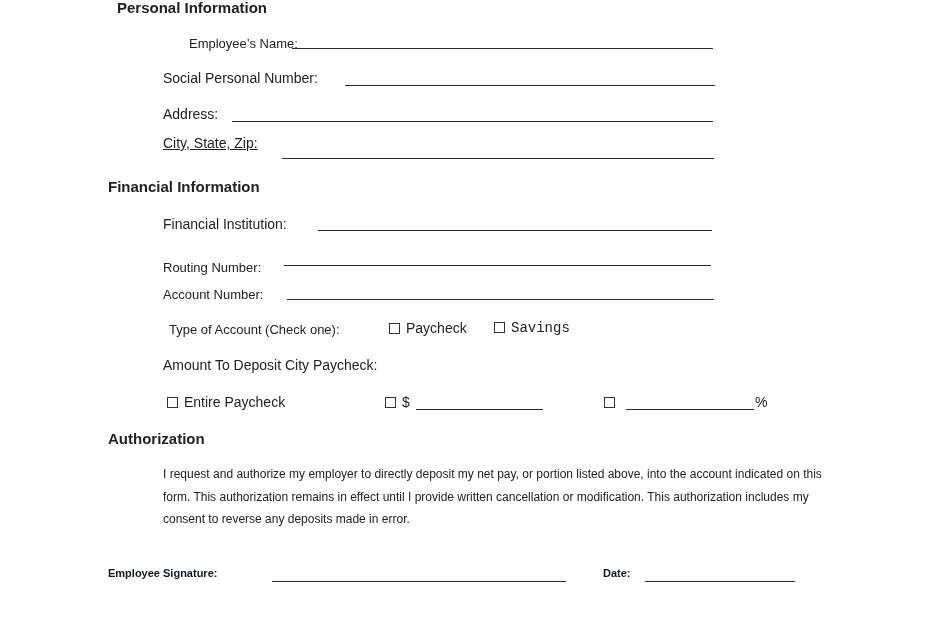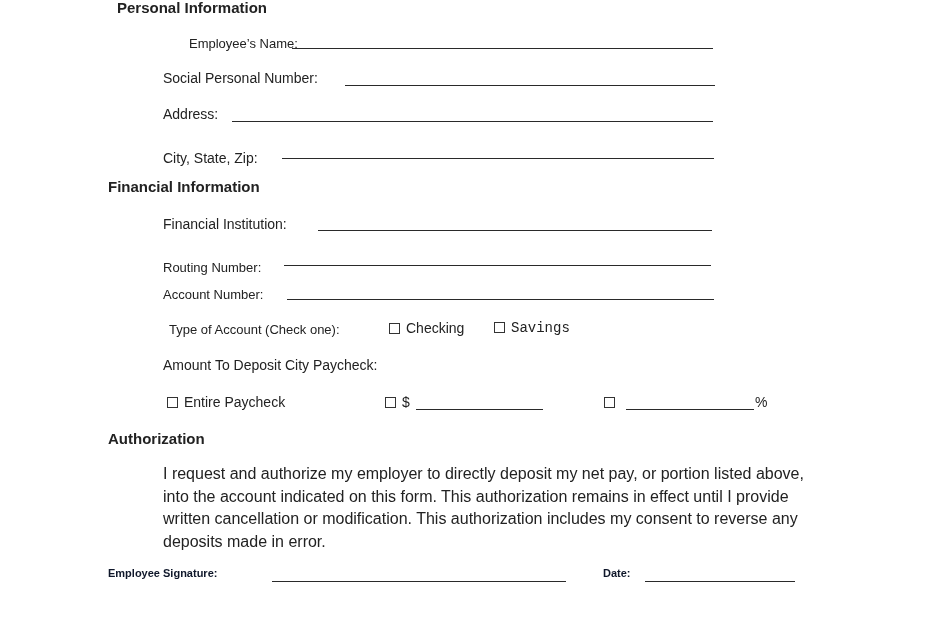--- a/index.html
+++ b/index.html
@@ -10,54 +10,54 @@
     }
     .abs { position: absolute; white-space: nowrap; }
     .heading { font-weight: bold; font-size: 15px; color: #222; }
     .label { font-size: 14px; color: #222; }
     .label.sm { font-size: 13px; }
     .line { position: absolute; height: 0; border-bottom: 1.4px solid #2a2a2a; }
     .box {
       display: inline-block; width: 9px; height: 9px; border: 1.2px solid #333;
       vertical-align: middle; margin-right: 6px; position: relative; top: -1px;
     }
-    .para { font-size: 16px; line-height: 22.5px; color: #222; white-space: normal; width: 670px; }
+    .para { font-size: 12px; line-height: 22.5px; color: #222; white-space: normal; width: 670px; }
     .sig { font-weight: bold; font-size: 11px; color: #0f172a; }
   </style>
 </head>
 <body>
 
 <div class="abs heading" style="left:117px; top:-1px;">Personal Information</div>
 
 <div class="abs label sm" style="left:163px; top:36px;margin-left:26px;">Employee’s Name:</div>
 <div class="line" style="left:292px; top:48px; width:421px;"></div>
 
 <div class="abs label" style="left:163px; top:70px;">Social Personal Number:</div>
 <div class="line" style="left:345px; top:85px; width:370px;"></div>
 
 <div class="abs label" style="left:163px; top:106px;">Address:</div>
 <div class="line" style="left:232px; top:121px; width:481px;"></div>
 
-<div class="abs label" style="left:163px; top:150px;">City, State, Zip:</div>
+<div class="abs label" style="left:163px; top:135px;text-decoration:underline;">City, State, Zip:</div>
 <div class="line" style="left:282px; top:158px; width:432px;"></div>
 
 <div class="abs heading" style="left:108px; top:178px;">Financial Information</div>
 
 <div class="abs label" style="left:163px; top:216px;">Financial Institution:</div>
 <div class="line" style="left:318px; top:230px; width:394px;"></div>
 
 <div class="abs label sm" style="left:163px; top:252px;margin-top:8px;">Routing Number:</div>
 <div class="line" style="left:284px; top:265px; width:427px;"></div>
 
 <div class="abs label sm" style="left:163px; top:287px;">Account Number:</div>
 <div class="line" style="left:287px; top:299px; width:427px;"></div>
 
 <div class="abs label sm" style="left:169px; top:322px;">Type of Account (Check one):</div>
 <div class="abs label" style="left:389px; top:320px;">
-  <span class="box"></span><span>Checking</span>
+  <span class="box"></span><span>Paycheck</span>
 </div>
 <div class="abs label" style="left:494px; top:320px;font-family:Liberation Mono, monospace;">
   <span class="box"></span><span>Savings</span>
 </div>
 
 <div class="abs label" style="left:163px; top:357px;">Amount To Deposit City Paycheck:</div>
 
 <div class="abs label" style="left:167px; top:394px;">
   <span class="box"></span><span>Entire Paycheck</span>
 </div>

